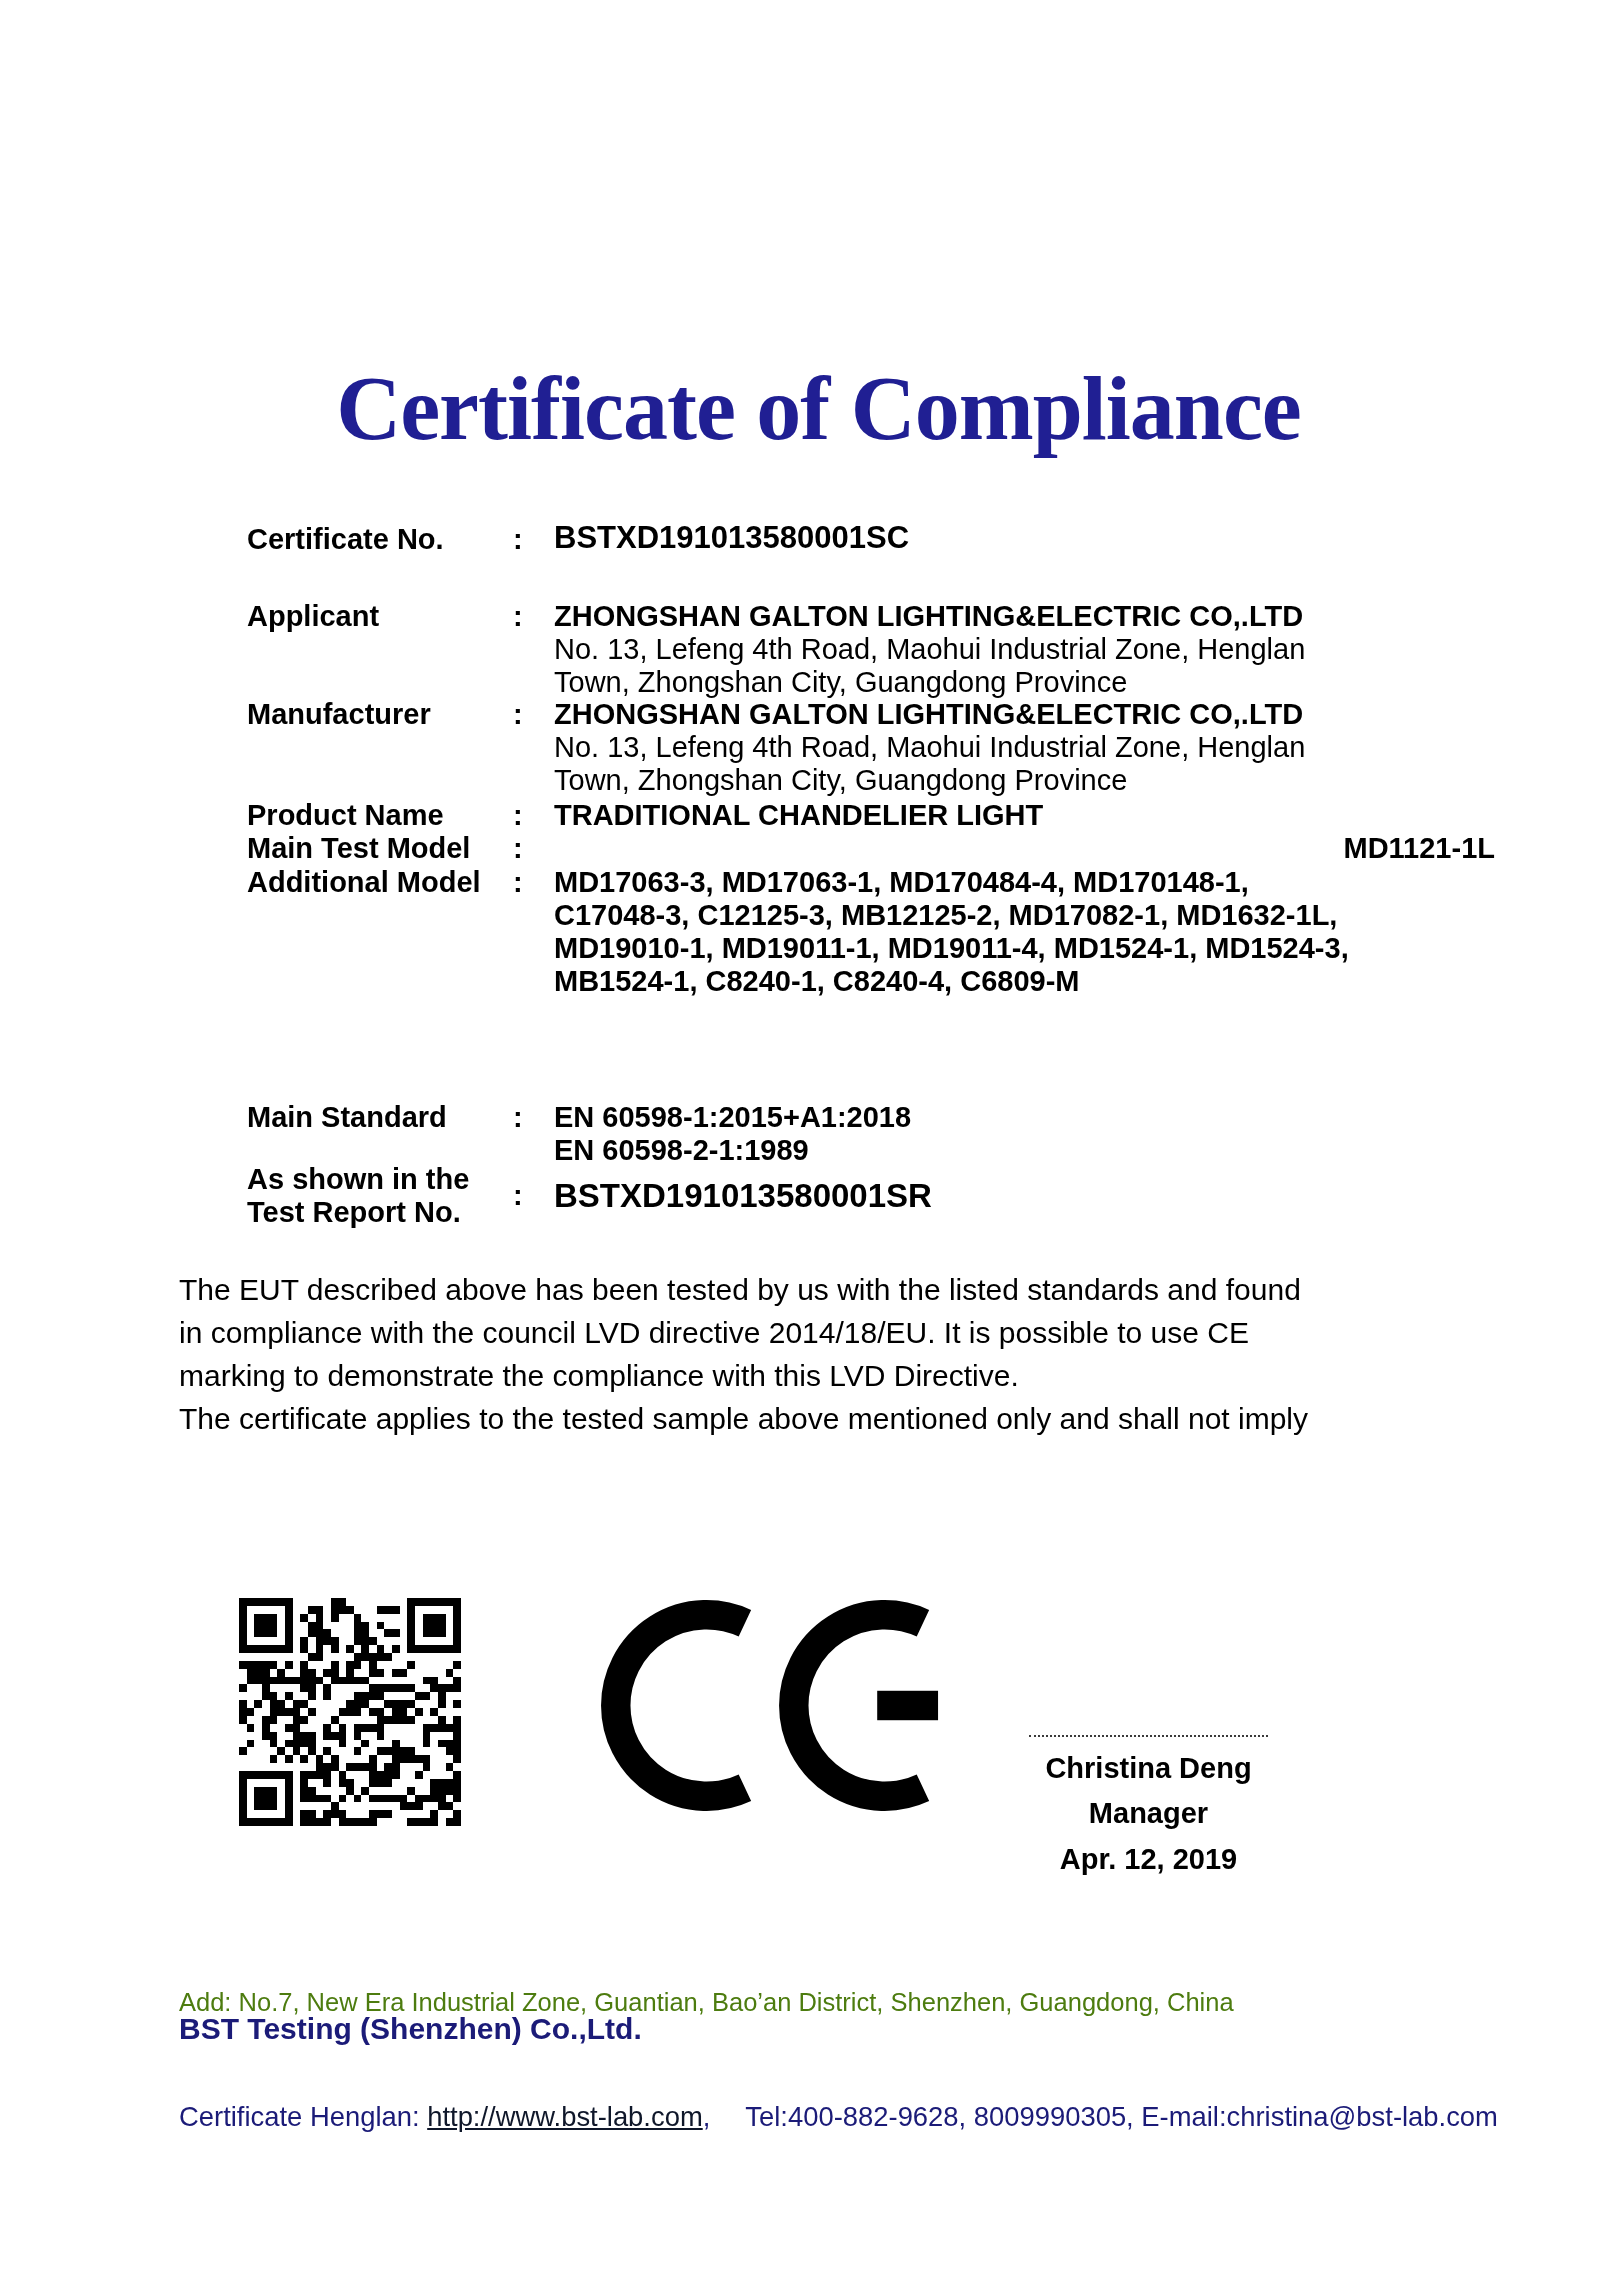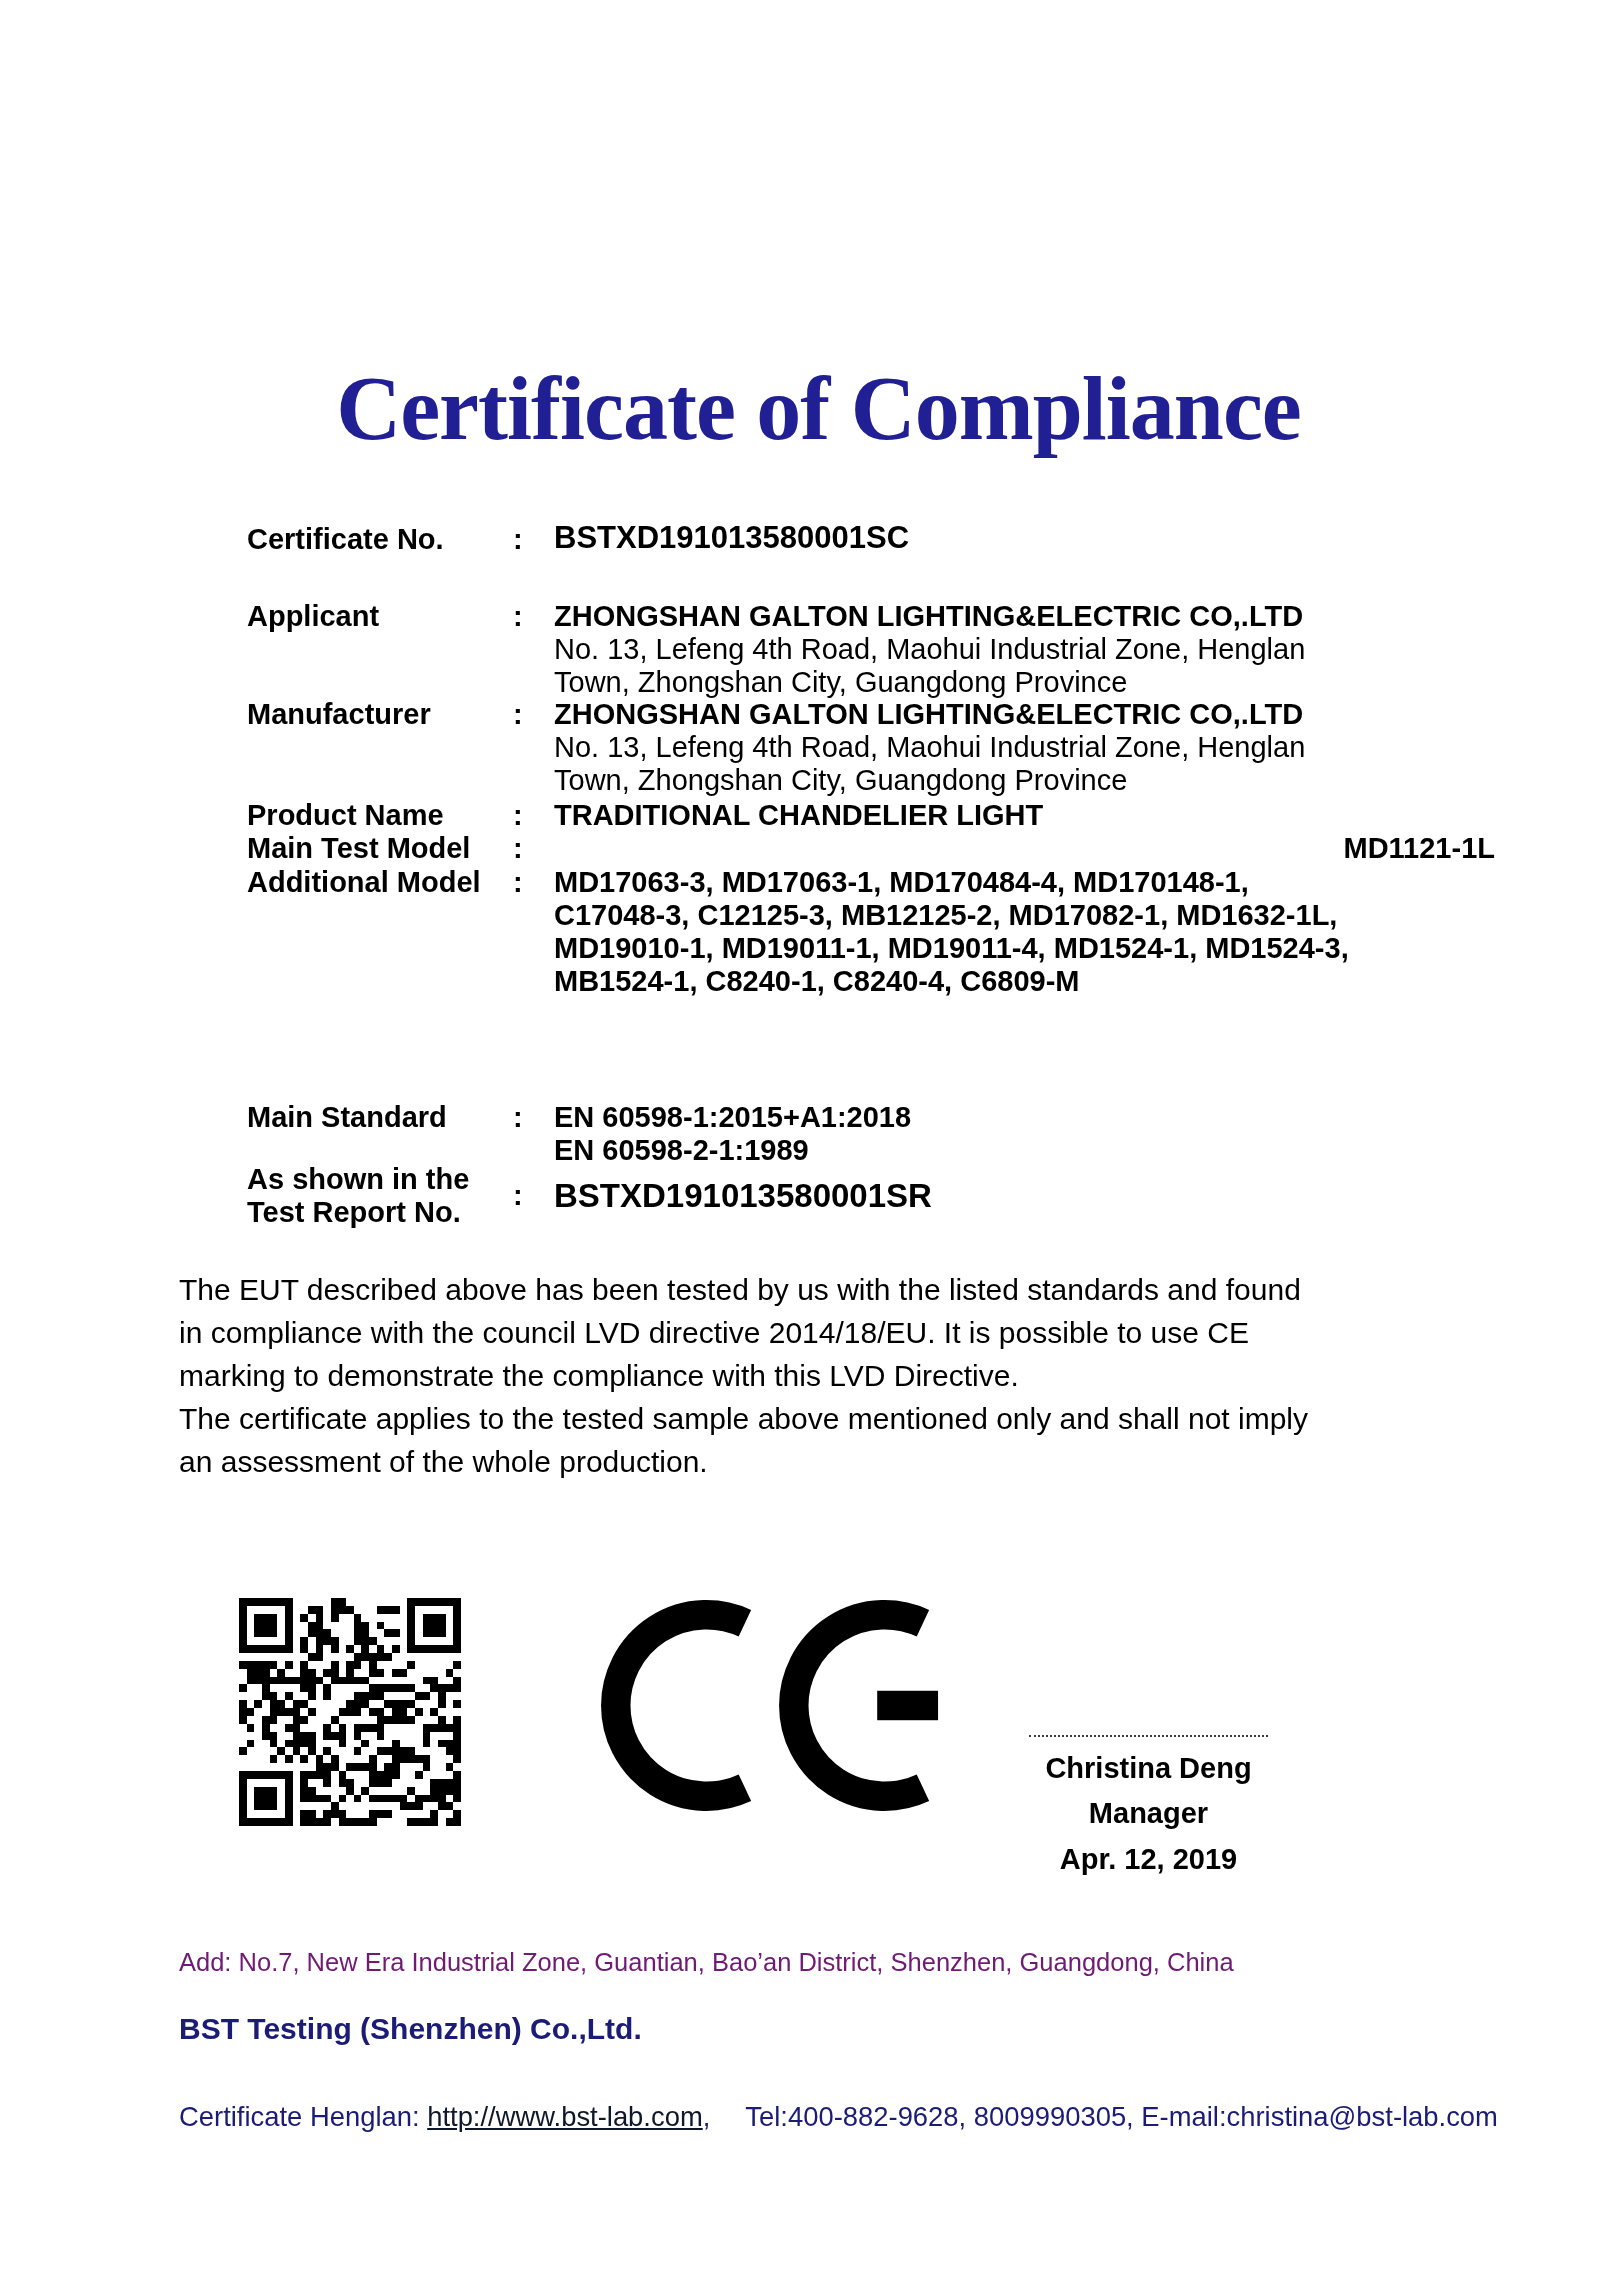--- a/index.html
+++ b/index.html
@@ -53,22 +53,22 @@
   .sig-line{
     width:239px; height:0; margin:0 auto 13.7px auto;
     border-top:2.9px dotted #3a3a3a;
   }
   .sig-text{font-weight:bold; font-size:29px; line-height:35px; margin-bottom:10.8px;}
   .footer-company{
     position:absolute; left:179px; top:2012px;
     font-weight:bold; font-size:30px; color:#1b1b78;
   }
   .footer-address{
-    position:absolute; left:179px; top:1948px;
-    font-size:25.5px; color:#701a75;
+    position:absolute; left:179px; top:1988px;
+    font-size:25.5px; color:#4d7c0f;
   }
   .footer-search{
     position:absolute; left:179px; top:2101px;
     font-size:27.4px; color:#1b1b78;
   }
   .footer-search a{color:#0f172a; text-decoration:underline;}
   .footer-contact{margin-left:27.4px;}
 </style>
 </head>
 <body>
@@ -126,21 +126,20 @@
     <div>Test Report No.</div>
   </div>
   <div class="colon" style="top:1179px;">:</div>
   <div class="val val-lg" style="top:1177px;">BSTXD191013580001SR</div>
 
   <div class="statement">
     <div>The EUT described above has been tested by us with the listed standards and found</div>
     <div>in compliance with the council LVD directive 2014/18/EU. It is possible to use CE</div>
     <div>marking to demonstrate the compliance with this LVD Directive.</div>
     <div>The certificate applies to the tested sample above mentioned only and shall not imply</div>
-    <div>an assessment of the whole production.</div>
   </div>
 
   <svg class="qr" id="qr-svg" viewBox="0 0 29 29" shape-rendering="crispEdges" preserveAspectRatio="none">
       <rect x="0" y="0" width="1" height="1" fill="#000"></rect>
       <rect x="1" y="0" width="1" height="1" fill="#000"></rect>
       <rect x="2" y="0" width="1" height="1" fill="#000"></rect>
       <rect x="3" y="0" width="1" height="1" fill="#000"></rect>
       <rect x="4" y="0" width="1" height="1" fill="#000"></rect>
       <rect x="5" y="0" width="1" height="1" fill="#000"></rect>
       <rect x="6" y="0" width="1" height="1" fill="#000"></rect>

